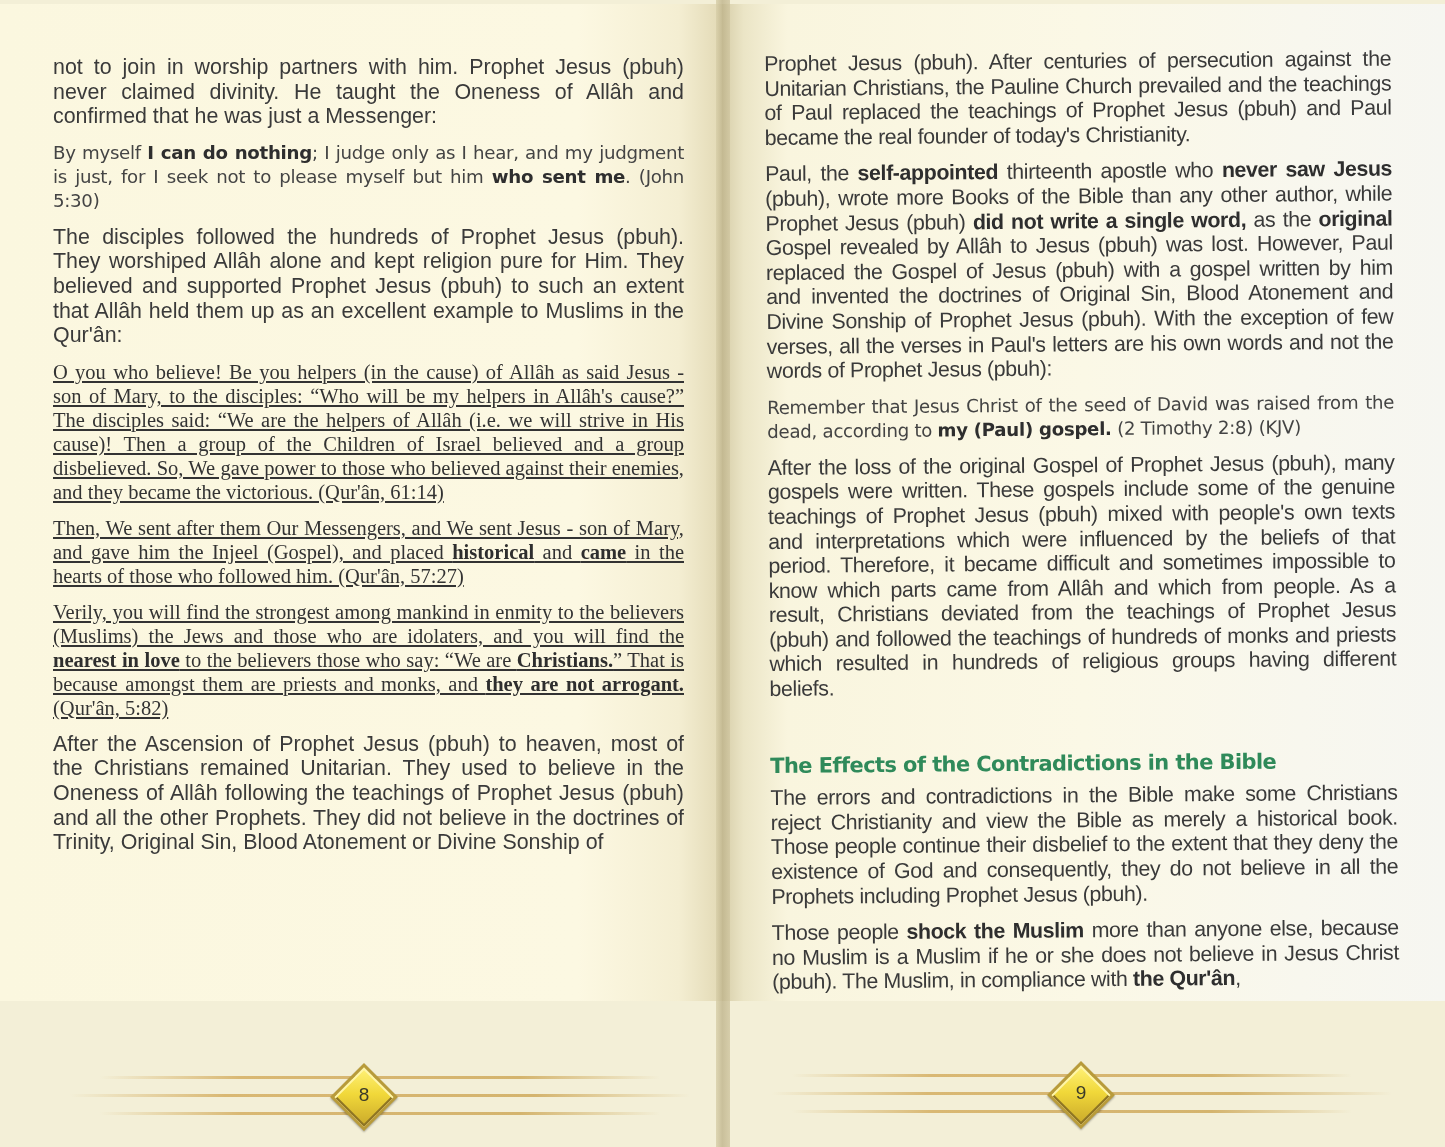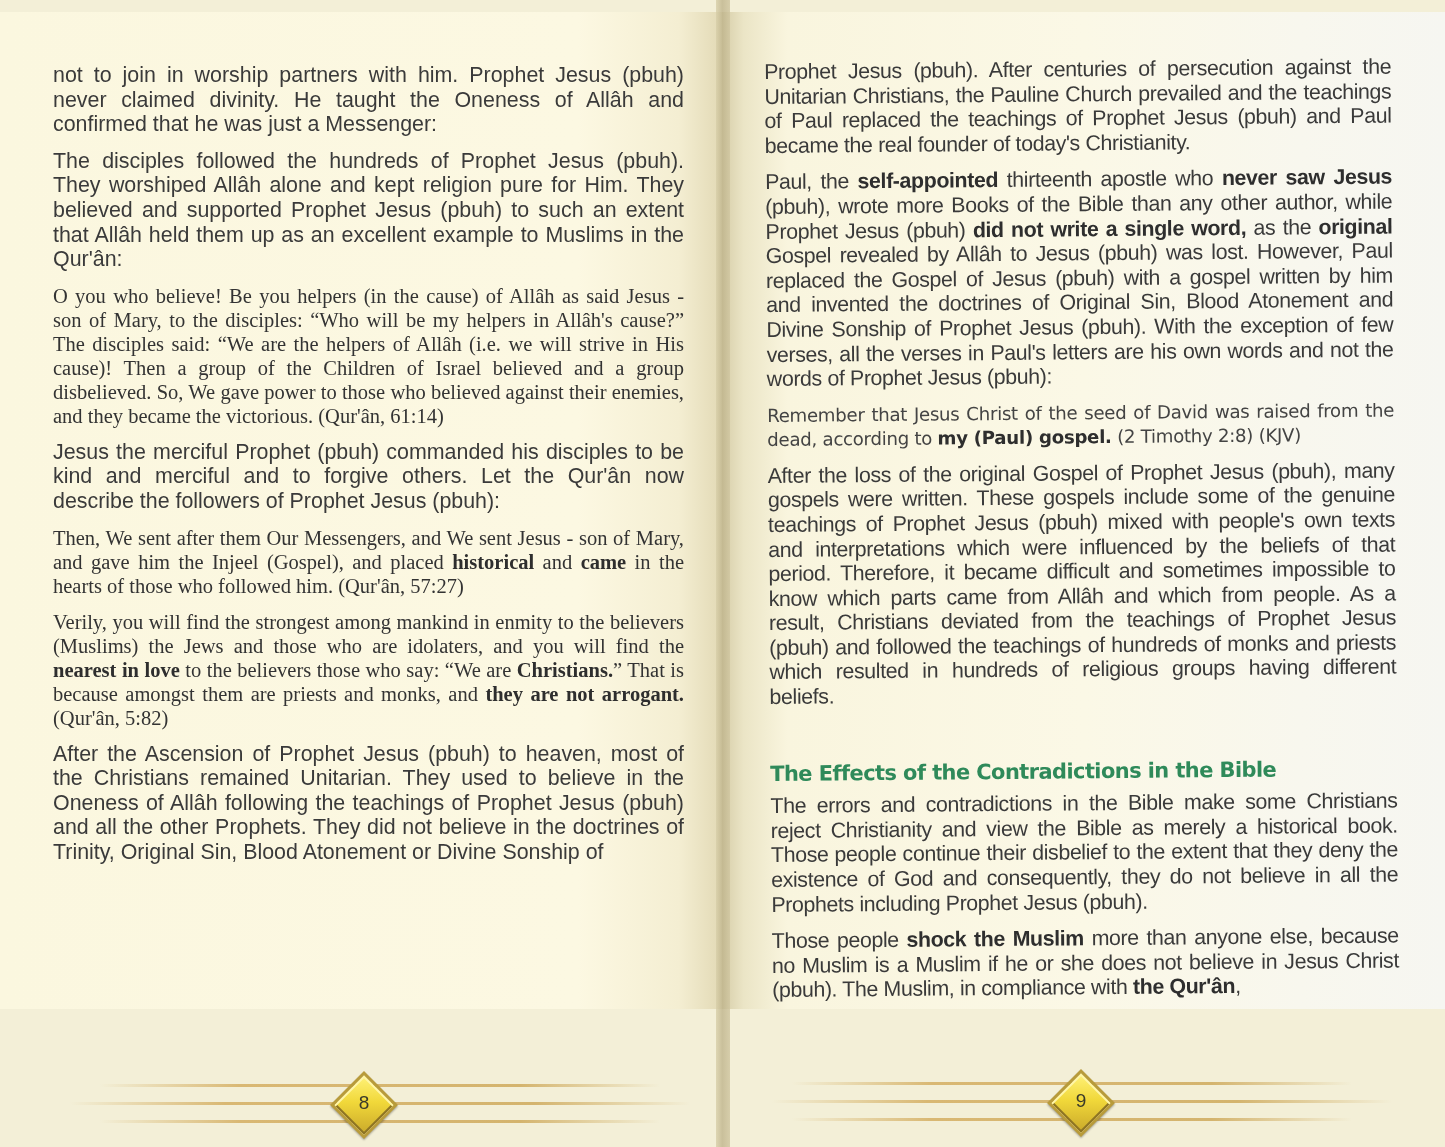--- a/index.html
+++ b/index.html
@@ -4,21 +4,21 @@
 <style>
   html, body { margin: 0; padding: 0; }
   body {
     width: 1445px; height: 1147px; overflow: hidden;
     background: #f3efd7;
     position: relative;
     font-family: "Liberation Sans", sans-serif;
     color: #3a3a3a;
   }
   .page {
-    position: absolute; top: 12px; height: 997px;
+    position: absolute; top: 4px; height: 997px;
     box-sizing: border-box;
   }
   .page-left {
     left: 0; width: 722px;
     background: linear-gradient(to right, #fbf7df 0%, #fcf8e2 80%, #f4eed2 94%, #e2d9b5 100%);
   }
   .page-right {
     left: 722px; width: 723px;
     background: linear-gradient(to right, #d6cda8 0%, #ebe5c6 3%, #f9f5de 9%, #fbf8e6 50%, #f8f7ee 80%, #f6f6f1 100%);
   }
@@ -31,21 +31,21 @@
     position: absolute;
     font-size: 21.4px; line-height: 24.6px;
     text-align: justify;
   }
   .page-left .content { left: 53px; top: 51px; width: 631px; }
   .page-right .content { left: 42px; top: 48px; width: 627px; transform: rotate(-0.5deg); transform-origin: 0 0; }
   .content p { margin: 0 0 12px 0; }
   .sans { font-family: "Liberation Sans", sans-serif; }
   .narrow { letter-spacing: -0.4px; }
   .quote-sans { font-family: "DejaVu Sans", sans-serif; font-size: 18.2px; line-height: 24px; letter-spacing: -0.3px; color: #444; }
-  .quote-serif { font-family: "Liberation Serif", serif; font-size: 20.5px; line-height: 24px; color: #333; }
+  .quote-serif { font-family: "Liberation Serif", serif; font-size: 20.5px; line-height: 24px; color: #333; text-decoration: underline; }
   b { font-weight: bold; color: #2e2e2e; }
   .heading {
     font-family: "DejaVu Sans", sans-serif; font-weight: bold;
     color: #2f8a5a; font-size: 21px; letter-spacing: -0.6px;
     margin: 52px 0 8px 0 !important;
   }
   .folio {
     position: absolute; height: 60px;
   }
   .folio .line {
@@ -65,26 +65,26 @@
   }
 </style>
 </head>
 <body>
 
 <div class="page page-left">
   <div class="content">
     <p class="sans">not to join in worship partners with him.  Prophet Jesus (pbuh) never claimed divinity.  He taught the Oneness of Allâh and confirmed that he was just a Messenger:</p>
 
 
+    <p class="quote-sans"><span>By myself </span><b>I can do nothing</b><span>; I judge only as I hear, and my judgment is just, for I seek not to please myself but him </span><b>who sent me</b><span>.  (John 5:30)</span></p>
 
     <p class="sans">The disciples followed the hundreds of Prophet Jesus (pbuh). They worshiped Allâh alone and kept religion pure for Him. They believed and supported Prophet Jesus (pbuh) to such an extent that Allâh held them up as an excellent example to Muslims in the Qur'ân:</p>
 
     <p class="quote-serif">O you who believe! Be you helpers (in the cause) of Allâh as said Jesus - son of Mary, to the disciples: “Who will be my helpers in Allâh's cause?” The disciples said: “We are the helpers of Allâh (i.e. we will strive in His cause)!  Then a group of the Children of Israel believed and a group disbelieved. So, We gave power to those who believed against their enemies, and they became the victorious. (Qur'ân, 61:14)</p>
 
-    <p class="sans">Jesus the merciful Prophet (pbuh) commanded his disciples to be kind and merciful and to forgive others.  Let the Qur'ân now describe the followers of Prophet Jesus (pbuh):</p>
 
     <p class="quote-serif"><span>Then, We sent after them Our Messengers, and We sent Jesus - son of Mary, and gave him the Injeel (Gospel), and placed </span><b>historical</b><span> and </span><b>came</b><span> in the hearts of those who followed him. (Qur'ân, 57:27)</span></p>
 
     <p class="quote-serif"><span>Verily, you will find the strongest among mankind in enmity to the believers (Muslims) the Jews and those who are idolaters, and you will find the </span><b>nearest in love</b><span> to the believers those who say: “We are </span><b>Christians.</b><span>” That is because amongst them are priests and monks, and </span><b>they are not arrogant.</b><span>  (Qur'ân, 5:82)</span></p>
 
     <p class="sans">After the Ascension of Prophet Jesus (pbuh) to heaven, most of the Christians remained Unitarian.  They used to believe in the Oneness of Allâh following the teachings of Prophet Jesus (pbuh) and all the other Prophets. They did not believe in the doctrines of Trinity, Original Sin, Blood Atonement or Divine Sonship of</p>
   </div>
 
   <div class="folio" style="left:60px; top:1062px; width:640px;">
     <div class="line" style="left:40px; top:10px; width:560px;"></div>

